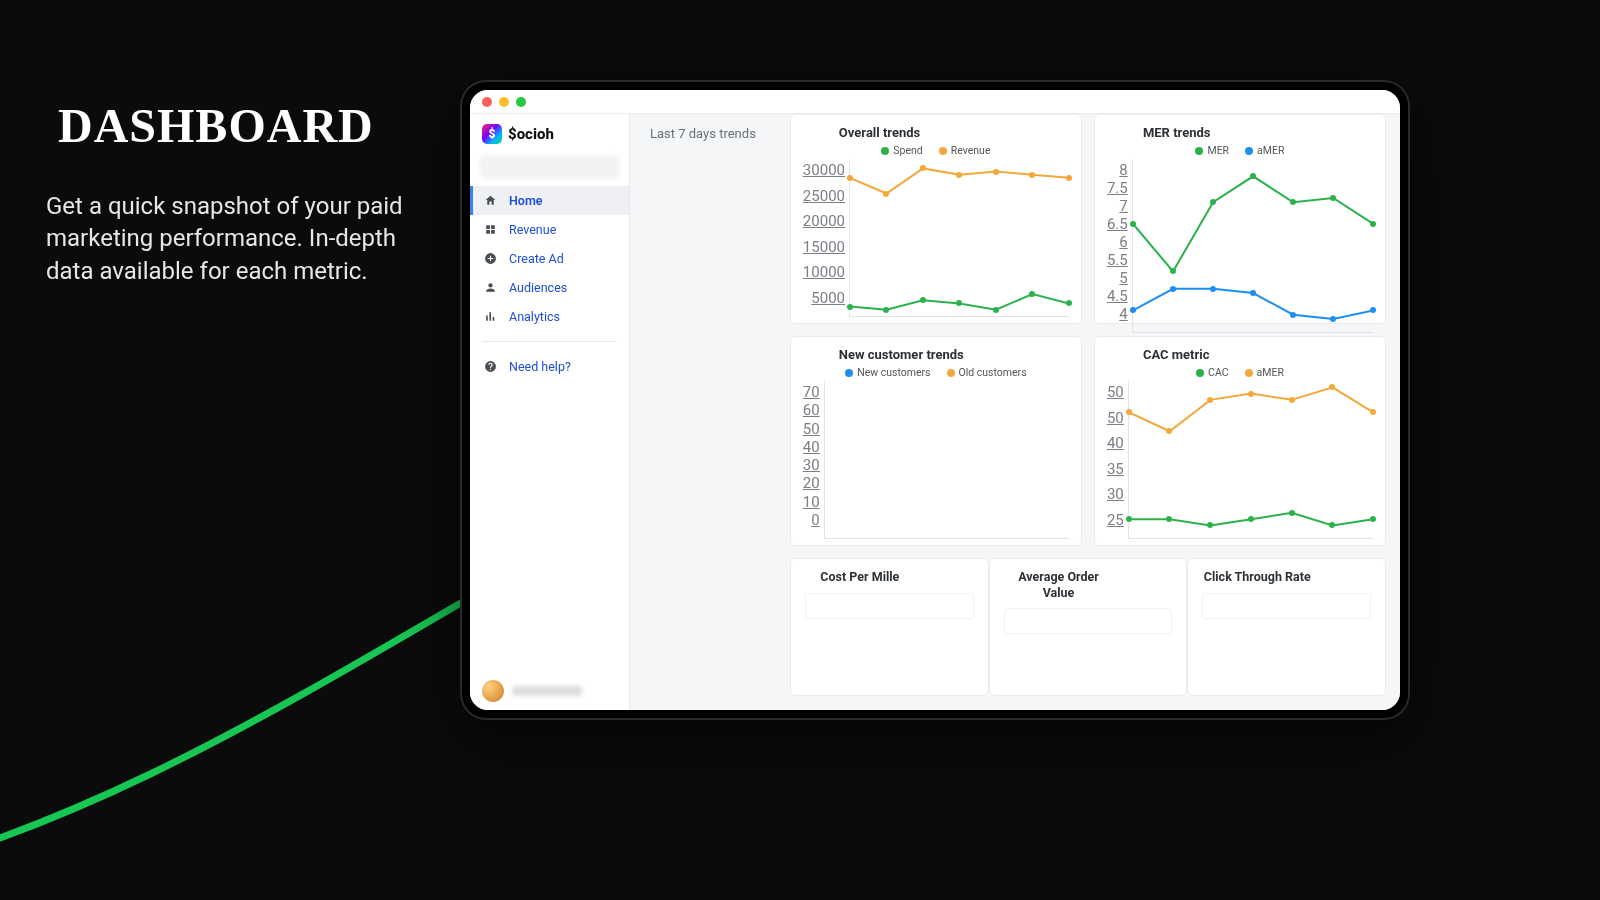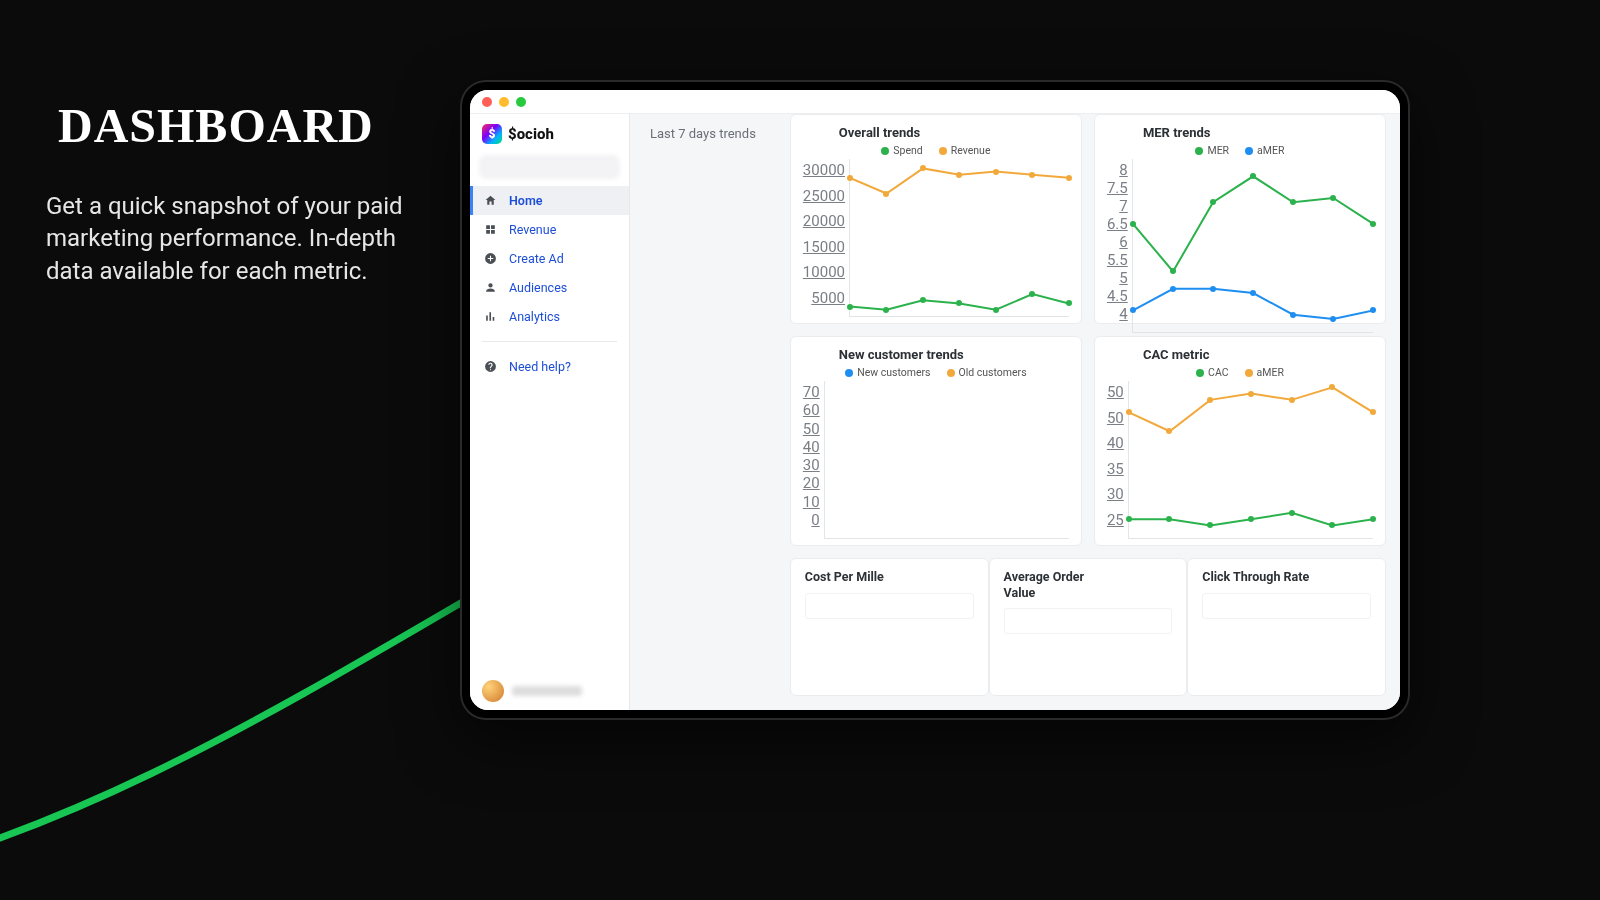--- a/index.html
+++ b/index.html
@@ -65,21 +65,21 @@
   .plot svg{position:absolute; inset:0; width:100%; height:100%;}
 
   
   .bars-wrap{ flex:1; display:flex; align-items:flex-end; gap:4.5%; padding:0 4px 0 2px; border-left:1px solid #e3e4e8; border-bottom:1px solid #e3e4e8;}
   .bar-col{ flex:1; display:flex; flex-direction:column-reverse; }
   .bar-seg{ width:100%; }
   .seg-new{ background:#1f8ef1; }
   .seg-old{ background:#f2a93b; }
 
   
-  .stats-row{ grid-column:1 / span 2; display:grid; grid-template-columns:repeat(3,1fr); }
+  .stats-row{ grid-column:1 / span 2; display:grid; grid-template-columns:repeat(3,1fr); text-align:center;}
   .stat-card{ background:#fff; border:1px solid #ebecef; border-radius:6px; padding:10px 14px 6px;}
   .stat-card h4{ font-size:12.5px; font-weight:700; color:#2c3136; max-width:110px; line-height:1.25;}
   .stat-inner{ height:26px; border:1px solid #f1f2f4; margin-top:8px; border-radius:3px;}
 
   polyline, path.line { fill:none; stroke-width:2; }
 </style>
 </head>
 <body>
 
 <div class="hero-title">DASHBOARD</div>

